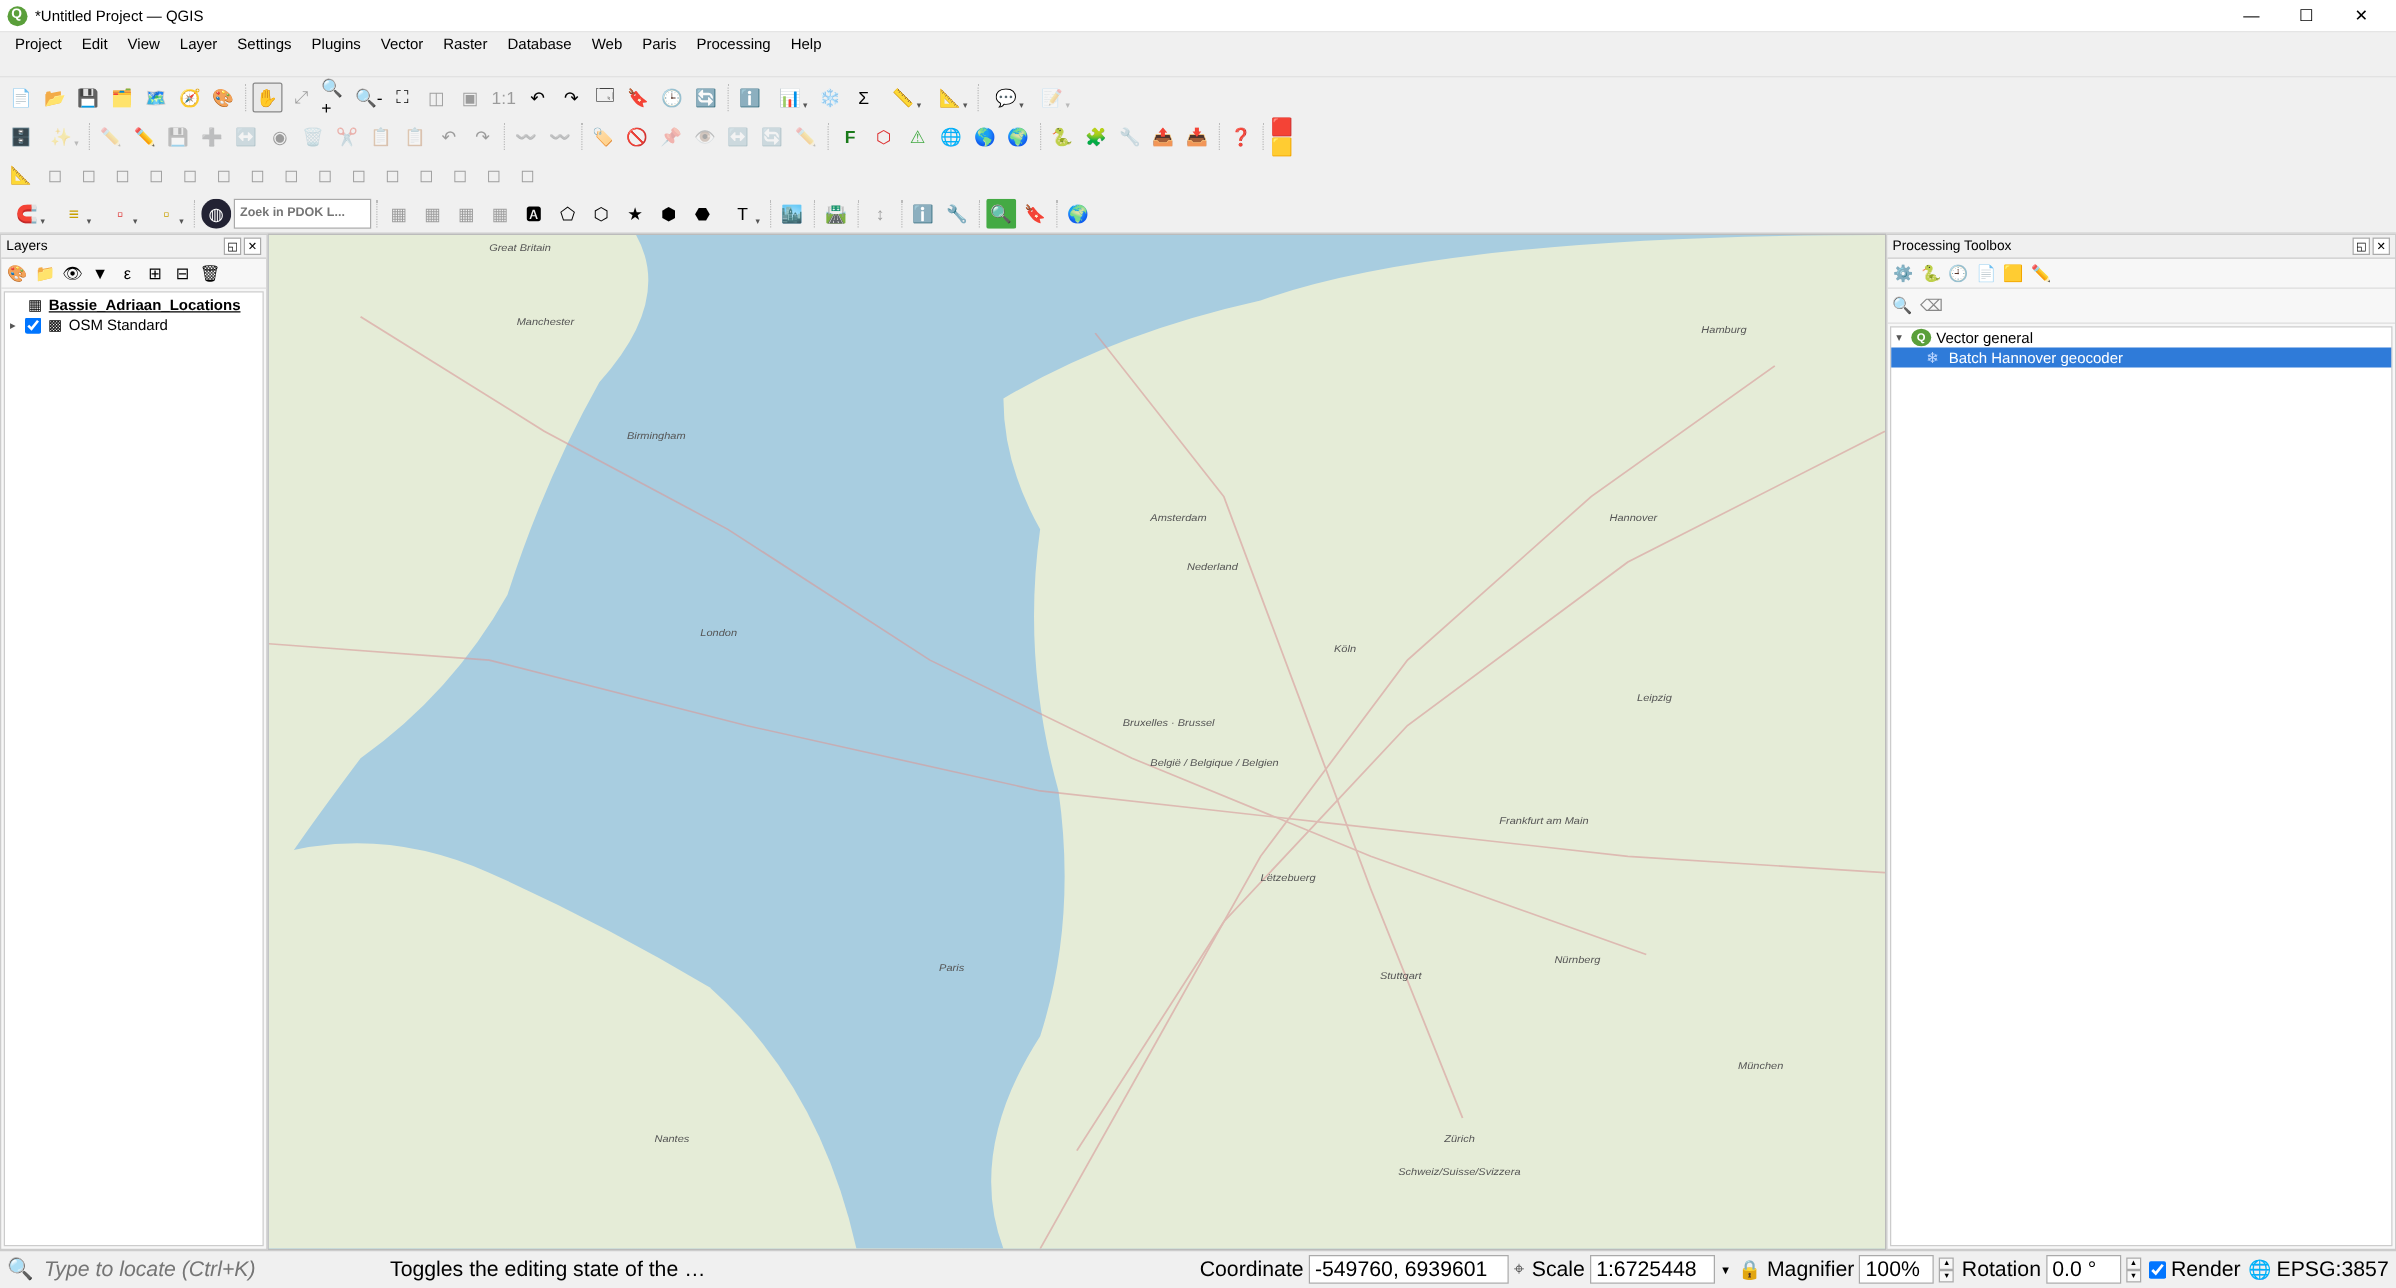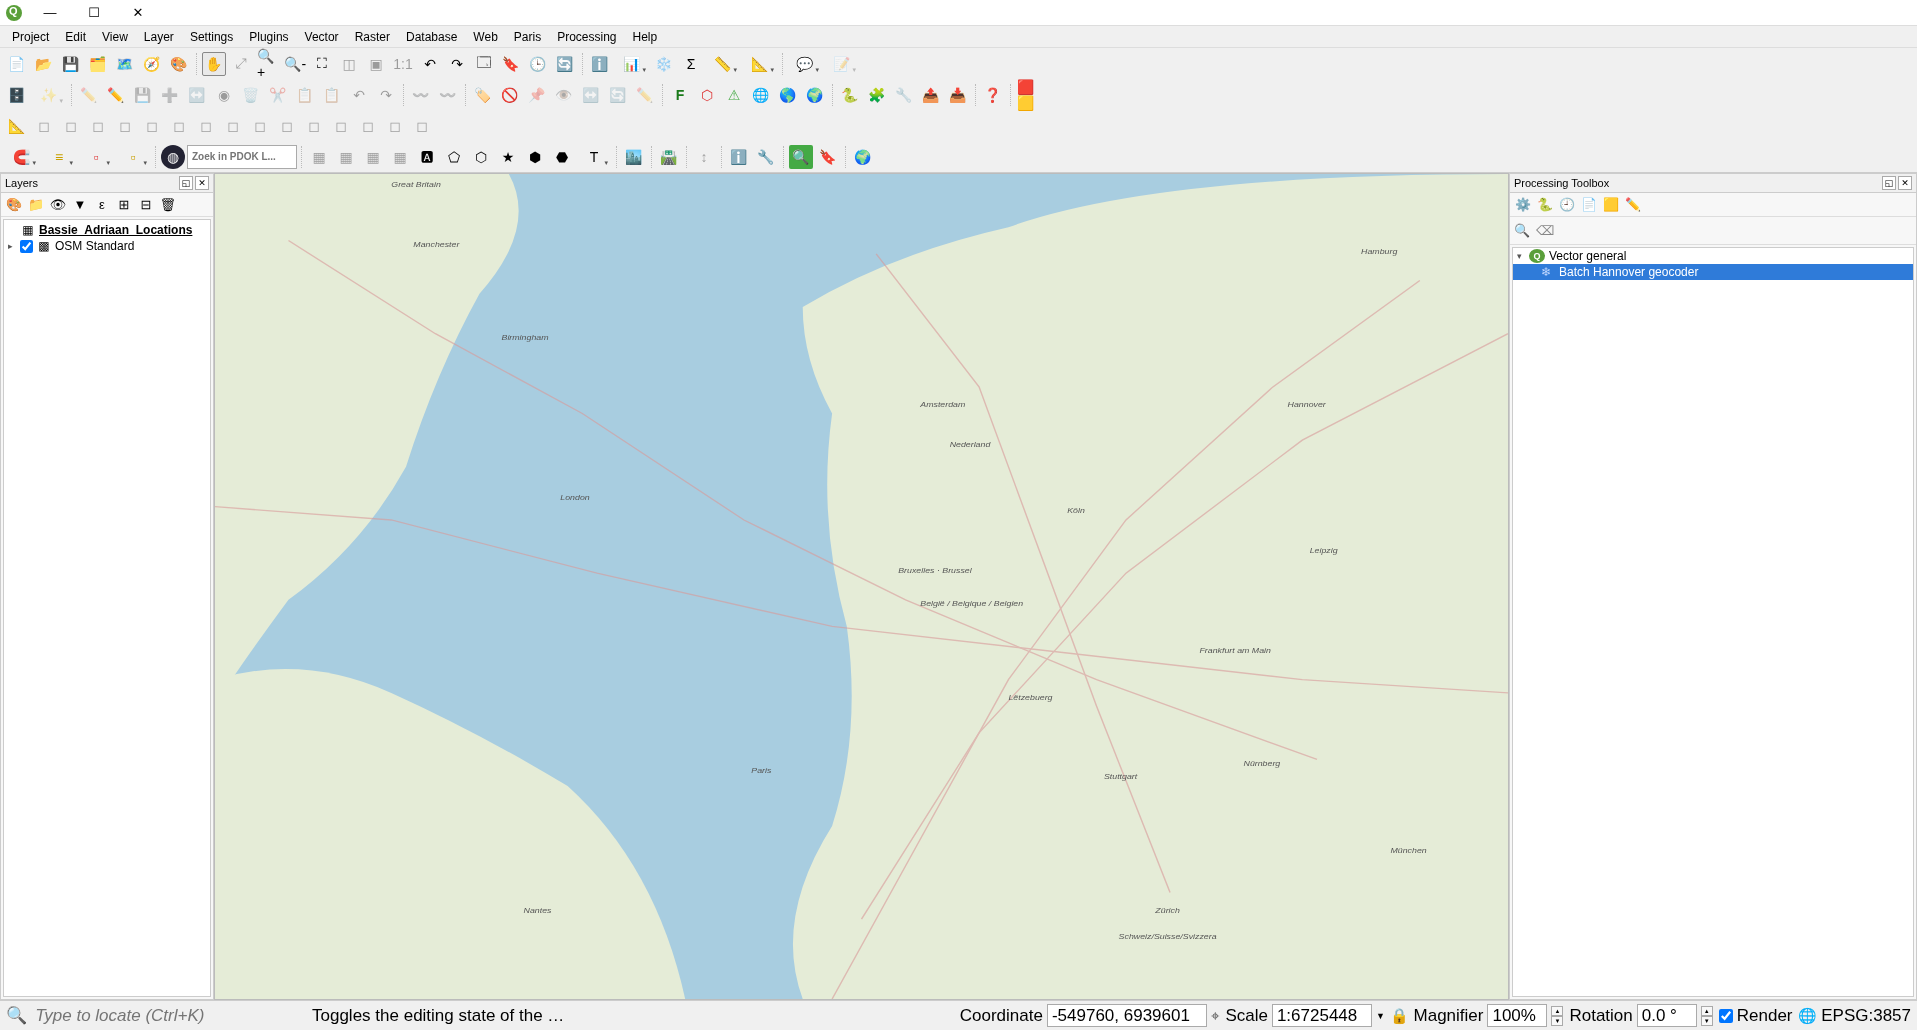--- a/index.html
+++ b/index.html
@@ -6,21 +6,21 @@
 body { font-family: "Segoe UI", Tahoma, sans-serif; font-size: 12px; background: #f0f0f0; width: 1917px; height: 1030px; overflow: hidden; display: flex; flex-direction: column; }
 
 
 .titlebar { height: 26px; background: #fff; display: flex; align-items: center; padding: 0 6px; border-bottom: 1px solid #ddd; }
 .titlebar .qgis-logo { width: 16px; height: 16px; background: #5a9f3a; border-radius: 50%; margin-right: 6px; position: relative; }
 .titlebar .qgis-logo::after { content:"Q"; color:#fff; font-size:11px; font-weight:bold; position:absolute; top:0; left:3px; }
 .title-text { flex: 1; font-size: 12px; }
 .winbtn { width: 44px; height: 26px; display: flex; align-items: center; justify-content: center; font-size: 13px; cursor: pointer; }
 
 
-.menubar { height: 22px; background: #f0f0f0; display: flex; align-items: center; padding: 0 4px; border-bottom: 1px solid #ddd; }
+.menubar { height: 36px; background: #f0f0f0; display: flex; align-items: flex-start; padding: 0 4px; border-bottom: 1px solid #ddd; }
 .menubar .menu-item { padding: 2px 8px; cursor: pointer; }
 
 
 .toolbar-area { background: #f0f0f0; border-bottom: 1px solid #ccc; }
 .toolbar-row { display: flex; align-items: center; min-height: 31px; padding: 1px 4px; flex-wrap: wrap; gap: 1px; }
 .tbtn { width: 24px; height: 24px; display: flex; align-items: center; justify-content: center; border: 1px solid transparent; border-radius: 2px; cursor: pointer; font-size: 14px; margin: 0 1px; position: relative; }
 .tbtn.drop { width: 34px; }
 .tbtn.drop::after { content: "▾"; font-size: 7px; position: absolute; right: 2px; bottom: 1px; color: #555; }
 .tbtn.active { border-color: #888; background: #e9e9e9; }
 .tbtn.disabled { opacity: 0.35; pointer-events: none; }
@@ -77,20 +77,21 @@
 .statusbar .spin { width: 12px; display:flex; flex-direction:column; }
 .statusbar .spin span { height:10px; border:1px solid #aaa; background:#f8f8f8; font-size:6px; line-height:8px; text-align:center; cursor:pointer; }
 .statusbar .scb { width:14px; height:14px; }
 .statusbar .sico2 { font-size:15px; color:#555; }
 </style>
 </head>
 <body>
 
 <div class="titlebar">
   <div class="qgis-logo"></div>
+  <div class="title-text">*Untitled Project — QGIS</div>
   <div class="winbtn">—</div>
   <div class="winbtn">☐</div>
   <div class="winbtn close">✕</div>
 </div>
 
 <div class="menubar">
   <span class="menu-item">Project</span>
   <span class="menu-item">Edit</span>
   <span class="menu-item">View</span>
   <span class="menu-item">Layer</span>

